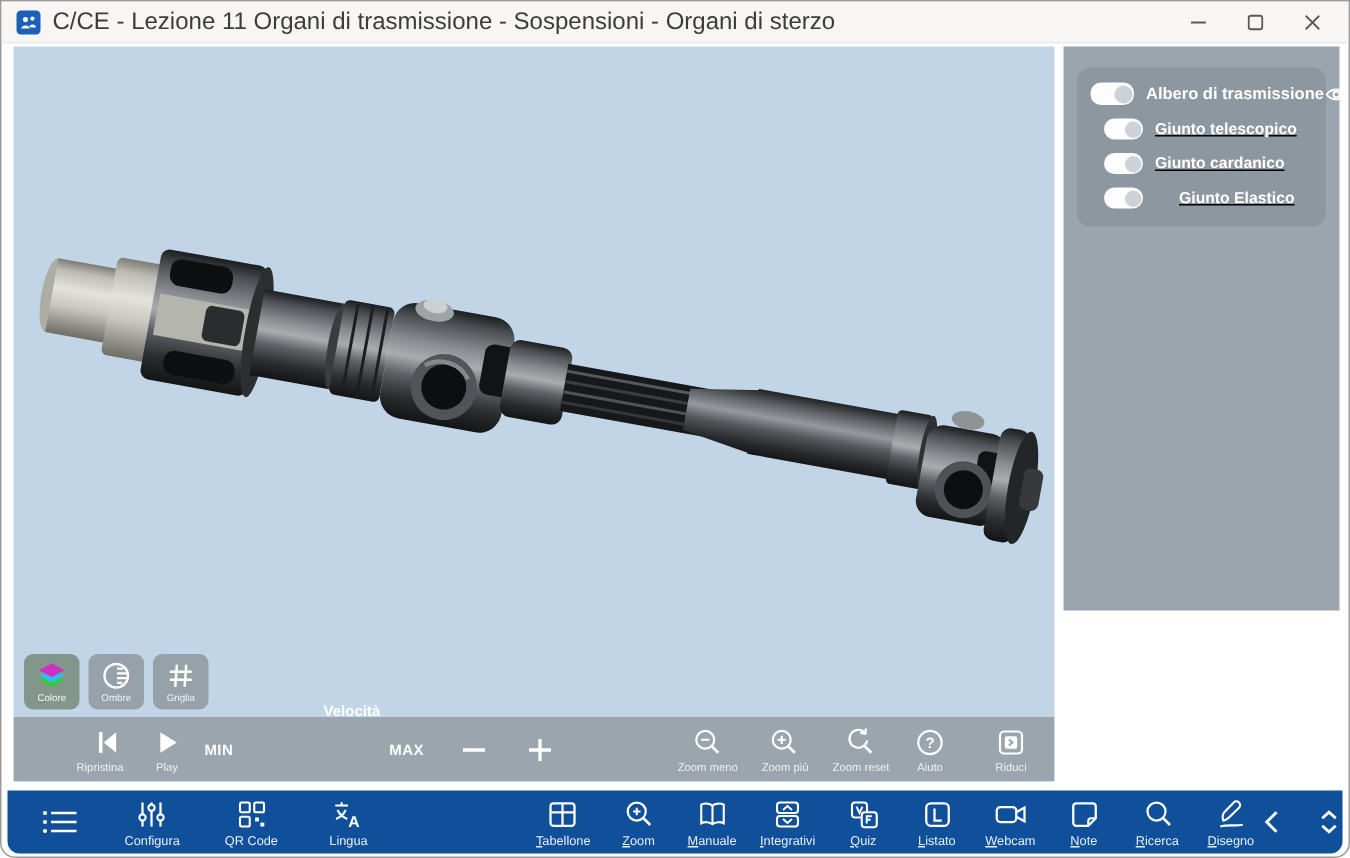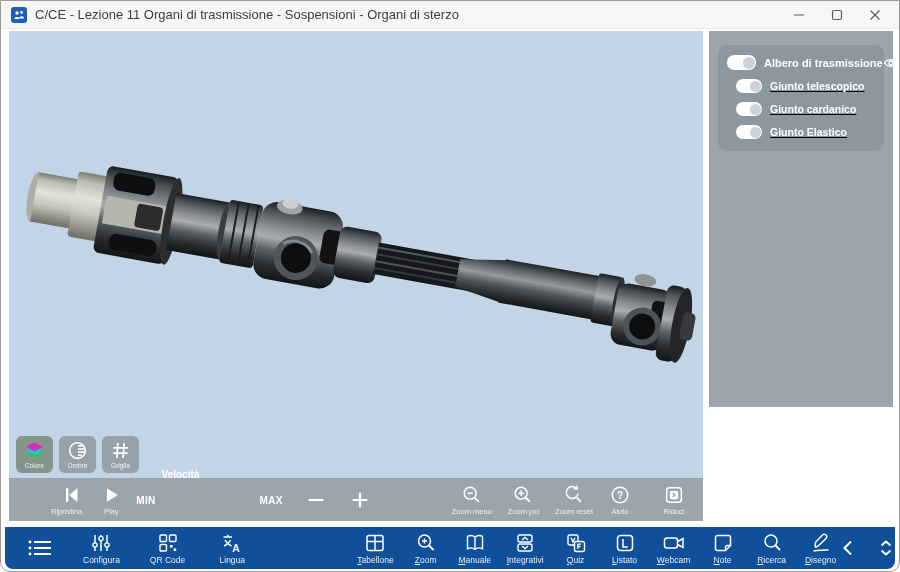--- a/index.html
+++ b/index.html
@@ -2,52 +2,52 @@
 <html><head>
 <meta charset="utf-8">
 <style>
   * { margin:0; padding:0; box-sizing:border-box; }
   html,body { width:900px; height:572px; background:#fff; font-family:"Liberation Sans", sans-serif; overflow:hidden; }
   .window { position:relative; width:900px; height:572px; background:#fff; border:1px solid #9a9a9a; border-radius:0 0 10px 10px; overflow:hidden; }
 
   
   .titlebar { position:absolute; top:0; left:0; width:100%; height:28px; background:#f7f6f5; display:flex; align-items:center; padding:0 10px; border-bottom:1px solid #eceae8; }
   .app-icon { width:16px; height:16px; border-radius:3px; background:#1d5fb8; display:flex; align-items:center; justify-content:center; margin-right:8px; flex:0 0 auto; }
-  .title-text { font-size:13px; color:#3c3c3c; white-space:nowrap; }
+  .title-text { font-size:16px; color:#3c3c3c; white-space:nowrap; }
   .win-controls { margin-left:auto; display:flex; align-items:center; gap:26px; padding-right:8px; }
   .win-btn { color:#5a5a5a; font-size:13px; line-height:1; cursor:default; }
 
   
   .canvas { position:absolute; left:8px; top:30px; width:694px; height:490px; background:#c1d5e7; overflow:hidden; }
   .shaft-svg { position:absolute; left:0; top:0; }
 
   
   .display-buttons { position:absolute; left:7px; bottom:48px; display:flex; gap:6px; }
   .disp-btn { width:37px; height:37px; border-radius:6px; background:#97a1a9; display:flex; flex-direction:column; align-items:center; justify-content:flex-start; padding-top:3px; }
   .disp-btn.active { background:#83968b; }
   .disp-btn .lbl { font-size:6.5px; color:#f2f4f6; margin-top:0px; }
 
   
   .controlbar { position:absolute; left:0; bottom:0; width:100%; height:43px; background:#9ba5ae; display:flex; align-items:center; padding:0 14px; }
   .ctl-item { display:flex; flex-direction:column; align-items:center; justify-content:center; color:#fff; }
   .ctl-item .lbl { font-size:7.5px; color:#eef1f3; margin-top:1px; }
   .speed-group { display:flex; align-items:center; margin-left:14px; margin-top:2px; }
-  .speed-mid { display:flex; flex-direction:column; align-items:flex-start; margin:0 6px;gap:44px; }
+  .speed-mid { display:flex; flex-direction:column; align-items:flex-end; margin:0 6px;gap:44px; }
   .speed-label { font-size:10px; font-weight:bold; color:#fff; margin-bottom:2px; }
   .minmax { font-size:10px; font-weight:bold; color:#fff; letter-spacing:.3px; }
   .slider-track { position:relative; width:92px; height:7px; border-radius:4px; background:#c3c8cd; box-shadow:inset 0 1px 1px rgba(0,0,0,.15); }
   .slider-knob { position:absolute; top:-3px; width:13px; height:13px; border-radius:50%; background:#eceff1; box-shadow:0 1px 2px rgba(0,0,0,.3); }
   .stepper { display:flex; align-items:center; gap:22px; margin-left:22px; }
   .zoom-group { margin-left:auto; display:flex; align-items:flex-start; gap:16px; padding-right:4px; }
 
   
   .sidepanel { position:absolute; left:708px; top:30px; width:184px; height:376px; background:#9ba5ae; }
   .layers-card { position:absolute; left:9px; top:14px; width:166px; background:#8d97a0; border-radius:9px; padding:10px 9px 12px 9px; }
   .layer-row { display:flex; align-items:center; margin-bottom:9px; }
-  .layer-row:last-child { margin-bottom:0; }
+  .layer-row:last-child { margin-bottom:0;gap:16px; }
   .layer-row.child { padding-left:9px;text-decoration:underline; }
   .layer-label { font-size:10.5px; font-weight:bold; color:#fff; margin-left:8px; white-space:nowrap; }
   .parent-row .layer-label { font-size:11px; }
   .toggle { position:relative; width:26px; height:14px; border-radius:7px; background:#fdfdfd; flex:0 0 auto; }
   .toggle::after { content:''; position:absolute; right:1.5px; top:1.5px; width:11px; height:11px; border-radius:50%; background:#ccd2d7; }
   .toggle.big { width:29px; height:15px; }
   .toggle.big::after { width:12px; height:12px; }
   .row-icons { margin-left:auto; display:flex; align-items:center; gap:7px; }
 
   

